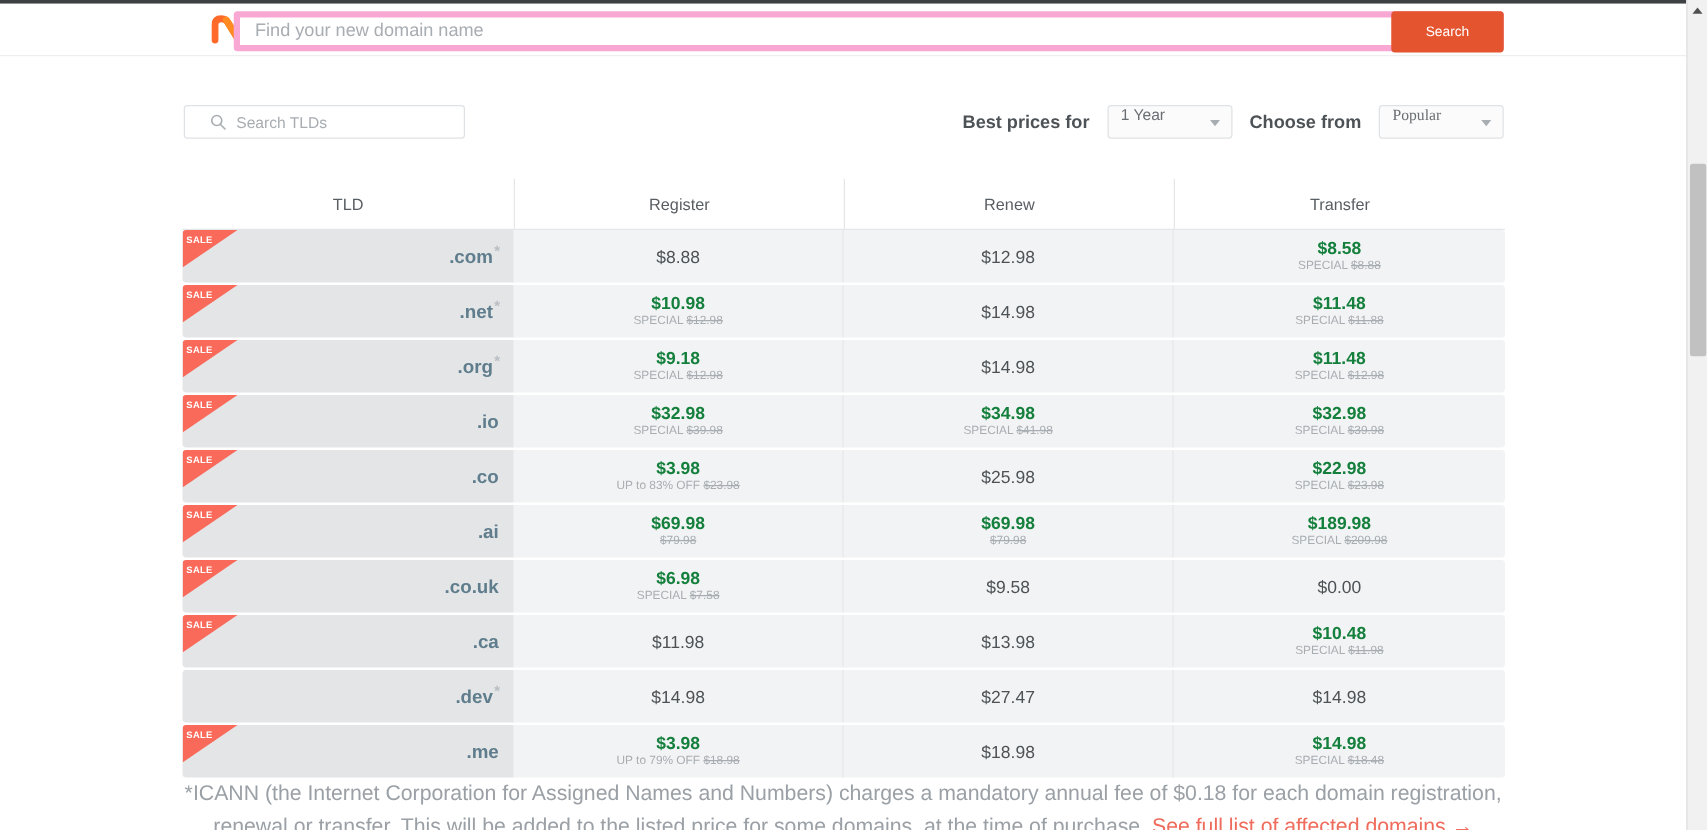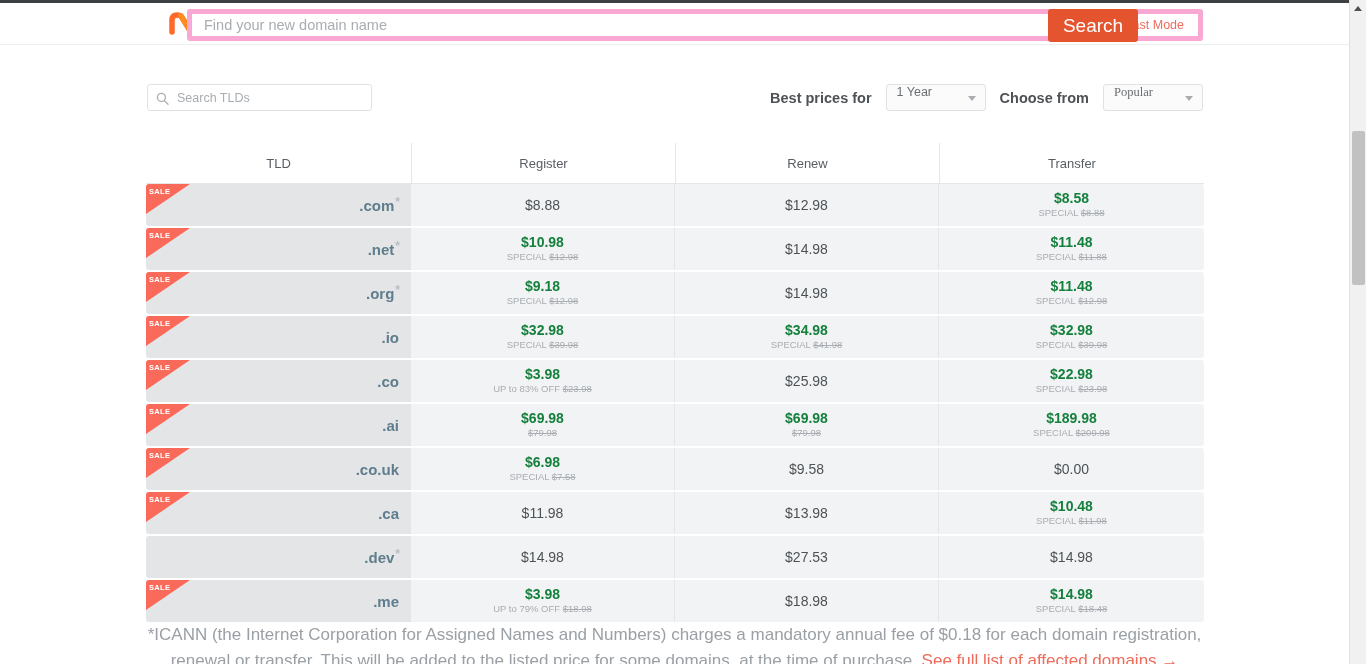--- a/index.html
+++ b/index.html
@@ -57,39 +57,39 @@
   }
   .search-input::placeholder { color: #a8adb2; }
   .beast-mode {
     font-size: 12.5px;
     color: #ef6b5c;
     padding-right: 14px;
     white-space: nowrap;
     cursor: pointer;
   }
   .search-btn {
-    position: absolute; left: 1048px; top: 6px;
+    position: absolute; left: 1113px; top: 6px;
     width: 90px; height: 33px;
     background: #e4542f;
     border: none; border-radius: 3px;
     color: #fff;
     font-family: "Liberation Sans", sans-serif;
-    font-size: 19px;
+    font-size: 11px;
     cursor: pointer;
   }
 
   
   .tld-search {
     position: absolute; left: 147px; top: 84px;
     width: 225px; height: 27px;
     border: 1px solid #dfe2e5;
     border-radius: 3px;
     background: #fff;
     display: flex; align-items: center;
-    padding: 0 8px;
+    padding: 0 20px;
   }
   .tld-search .mag { flex: none; width: 13px; height: 13px; margin-right: 6px; }
   .tld-search input {
     flex: 1; border: none; outline: none; background: transparent;
     font-family: "Liberation Sans", sans-serif;
     font-size: 12.5px; color: #6a6f74;
   }
   .tld-search input::placeholder { color: #a8adb2; }
 
   .filter-right {
@@ -442,21 +442,21 @@
           </div>
         </div>
         <div class="row">
           <div class="cell cell-tld col-tld">
             <span class="tld-name">.dev<span class="star">*</span></span>
           </div>
           <div class="cell cell-price col-reg cell-reg">
             <div class="price-main">$14.98</div>
           </div>
           <div class="cell cell-price col-ren cell-ren">
-            <div class="price-main">$27.53</div>
+            <div class="price-main">$27.47</div>
           </div>
           <div class="cell cell-price col-tra cell-tra">
             <div class="price-main">$14.98</div>
           </div>
         </div>
         <div class="row">
           <div class="cell cell-tld col-tld">
             <div class="sale-ribbon">
               <span>SALE</span>
             </div>

